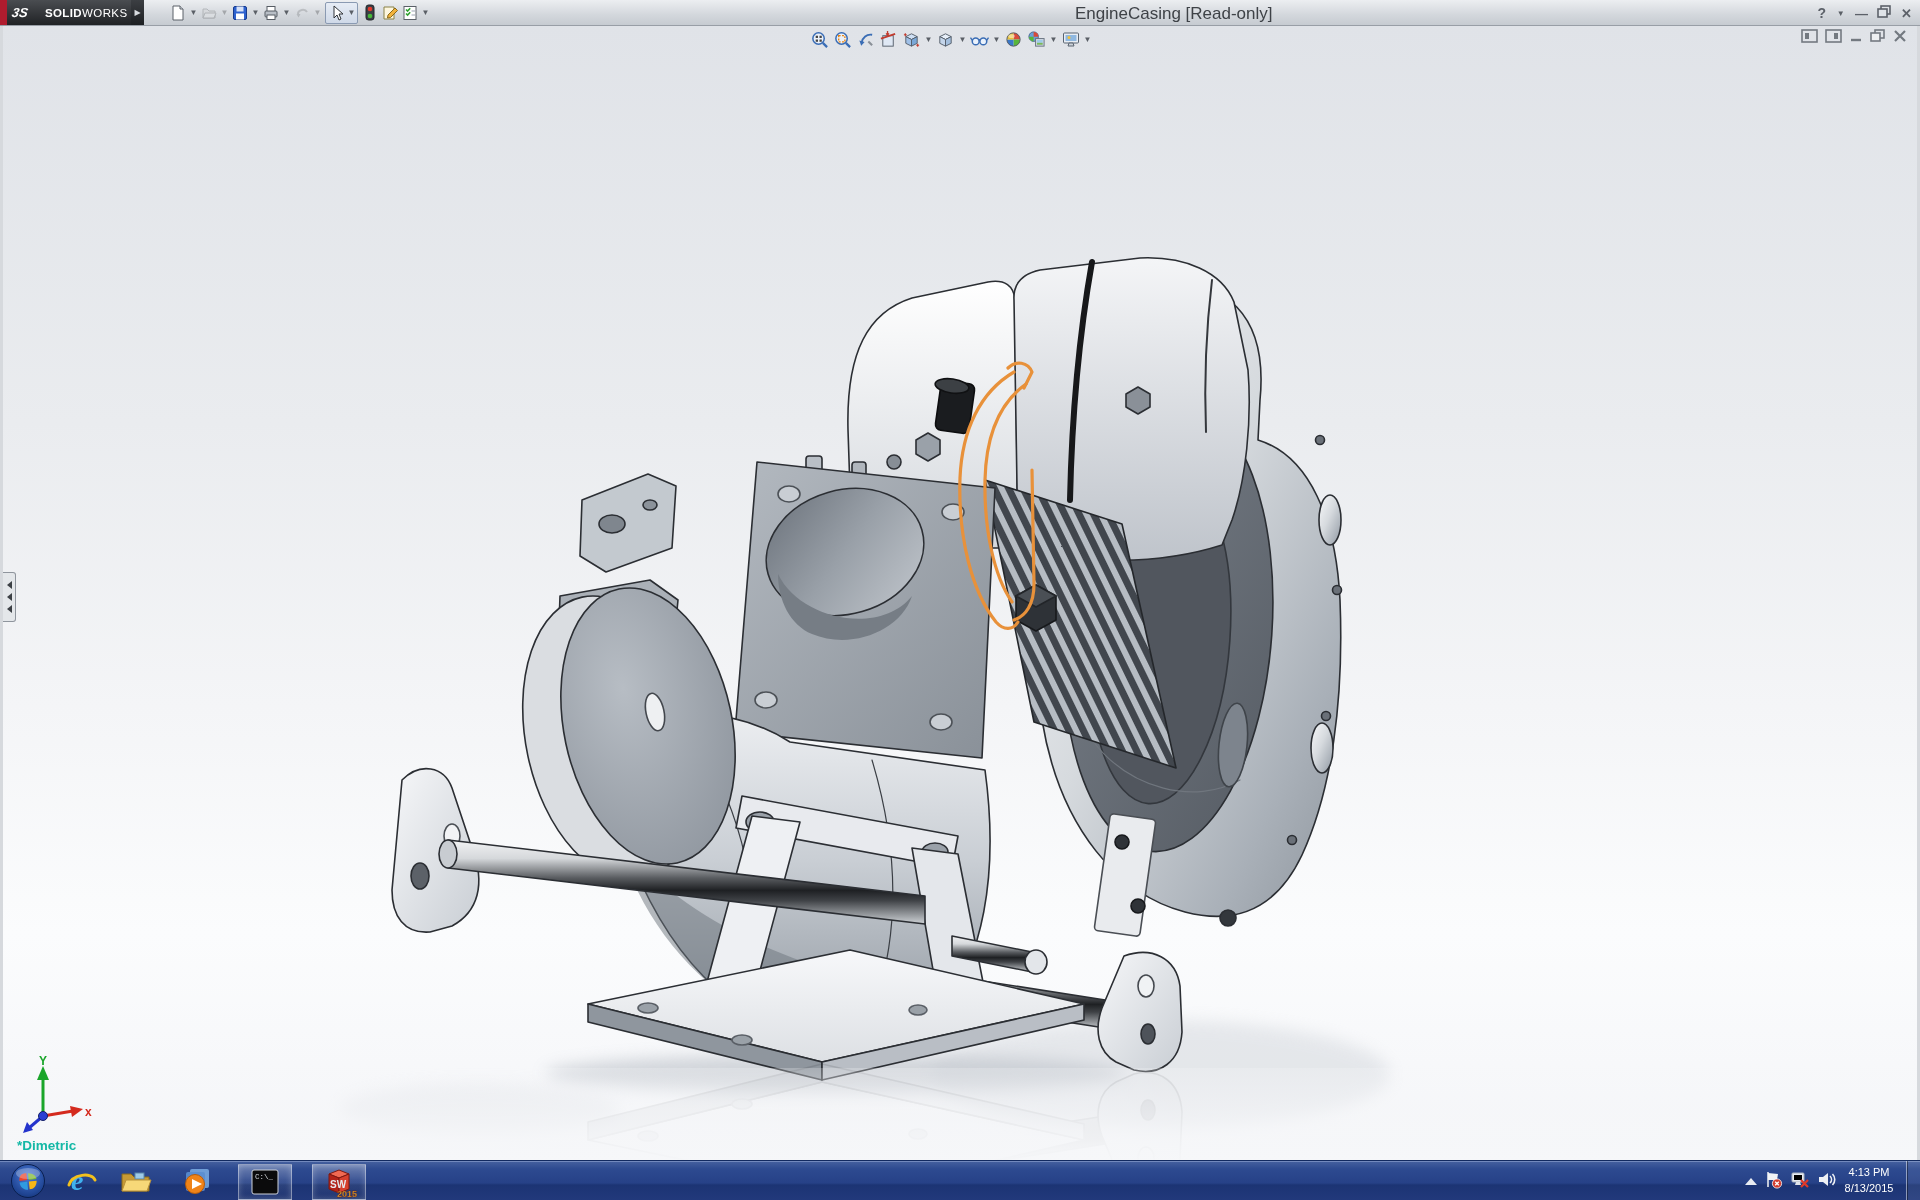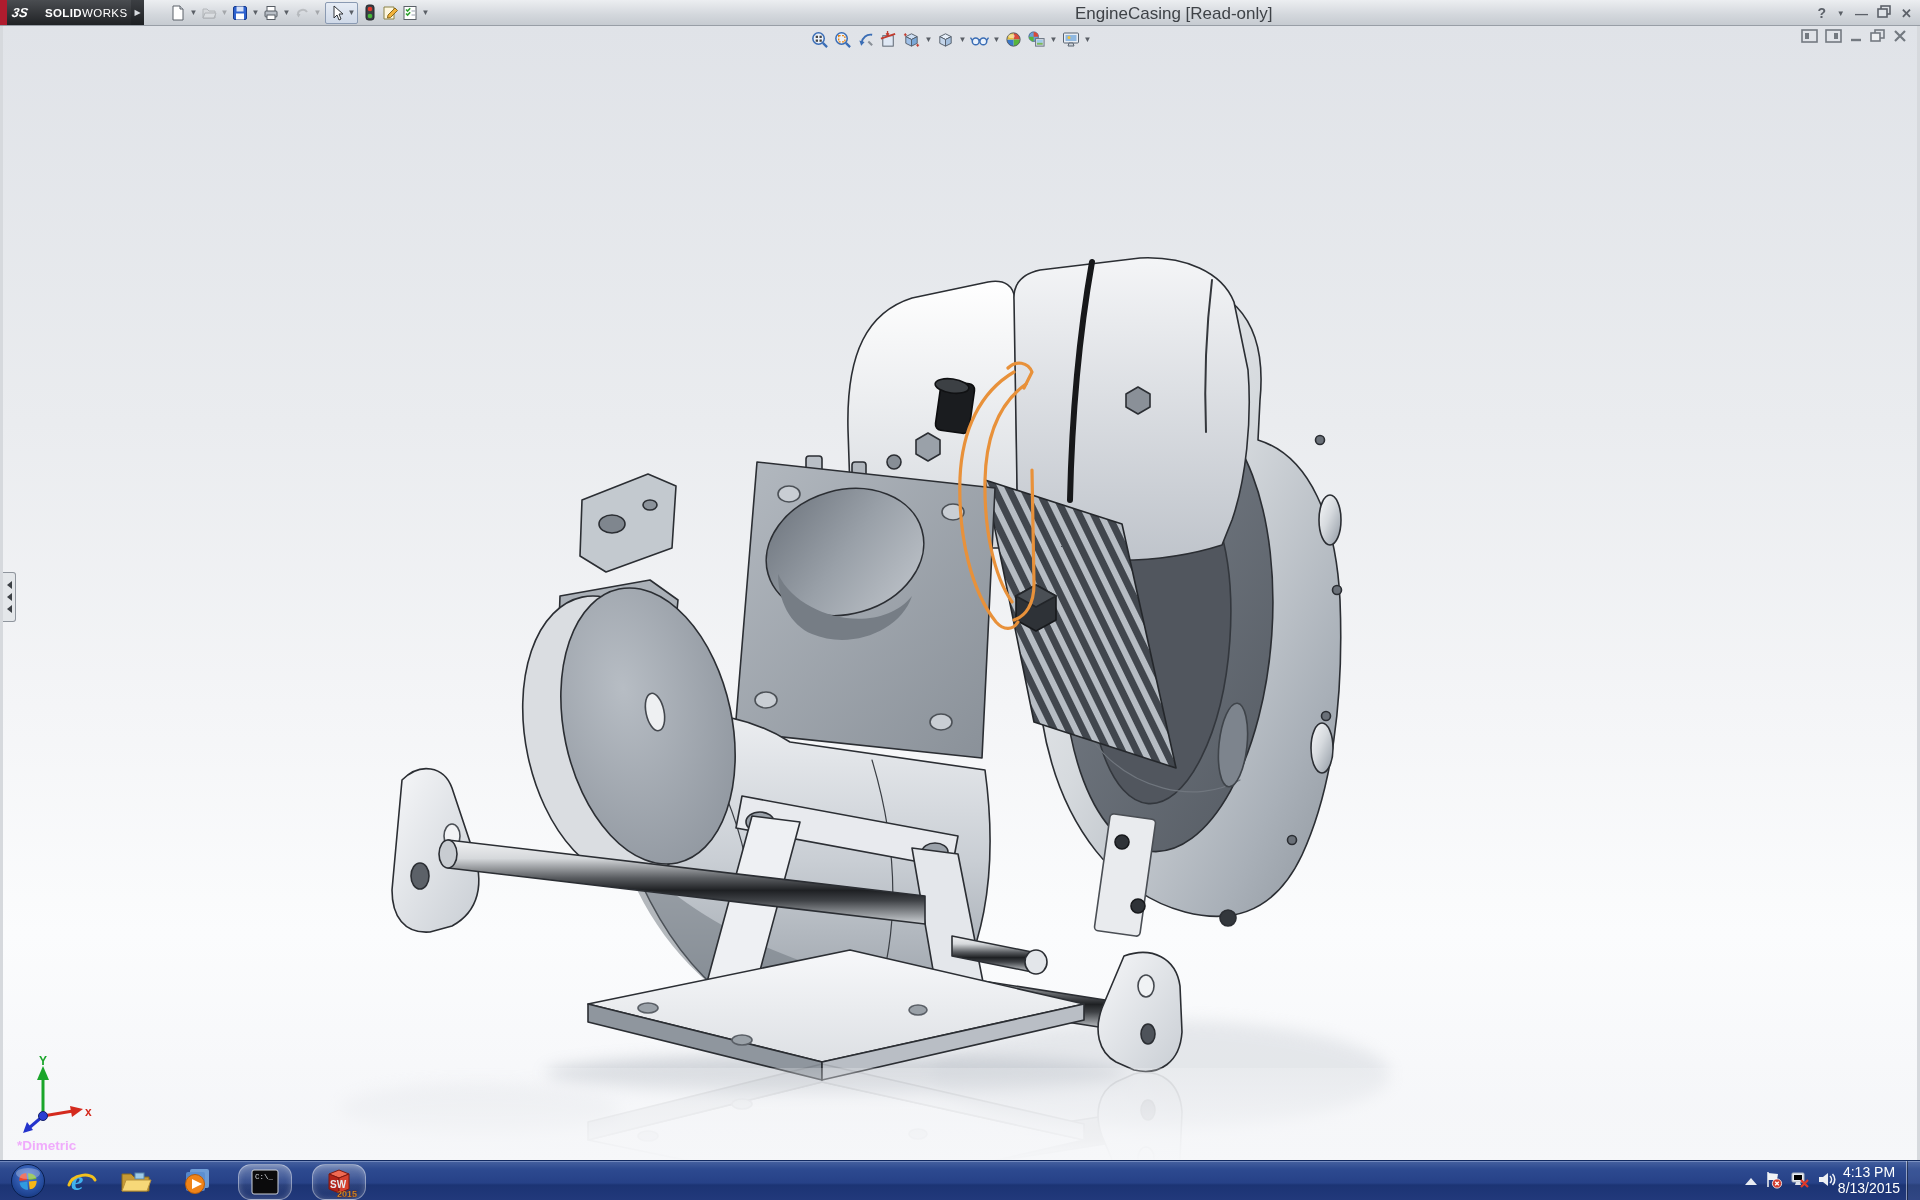--- a/index.html
+++ b/index.html
@@ -36,33 +36,33 @@
   .hud .dd{width:9px;}
   
   .docctl{position:absolute;left:1798px;top:3px;display:flex;align-items:center;gap:7px;}
   .docbtn{cursor:pointer;display:flex;align-items:center;}
   
   .treetab{position:absolute;left:0;top:546px;width:12px;height:48px;background:#e4e7ea;
     border:1px solid #8f959d;border-left:none;border-radius:0 3px 3px 0;
     display:flex;flex-direction:column;align-items:center;justify-content:center;gap:4px;cursor:pointer;}
   .treetab i{width:0;height:0;border-top:4px solid transparent;border-bottom:4px solid transparent;border-right:5px solid #3c4045;}
   
-  .orient{position:absolute;left:14px;top:1112px;font-size:13.5px;font-weight:bold;color:#f0abfc;}
+  .orient{position:absolute;left:14px;top:1112px;font-size:13.5px;font-weight:bold;color:#14b8a6;}
   
   .triad{position:absolute;left:10px;top:1030px;}
   
   .taskbar{position:absolute;left:0;top:1160px;width:1920px;height:40px;
     background:linear-gradient(#46619f,#2d4a90 20%,#264187 55%,#1c3474 60%,#22397c);
     border-top:1px solid #122a60;box-shadow:inset 0 1px 0 #7289bd;}
   .tbitem{position:absolute;top:3px;width:40px;height:34px;display:flex;align-items:center;justify-content:center;cursor:pointer;}
-  .tbactive{border:1px solid rgba(255,255,255,.45);border-radius:13px;
+  .tbactive{border:1px solid rgba(255,255,255,.45);border-radius:0;
     background:linear-gradient(rgba(255,255,255,.30),rgba(255,255,255,.10) 45%,rgba(0,0,0,.08));
     box-shadow:inset 0 0 6px rgba(255,255,255,.25);}
   .tray{position:absolute;right:84px;top:0;height:40px;display:flex;align-items:center;gap:7px;}
-  .clock{position:absolute;right:18px;top:3px;width:66px;height:34px;color:#fff;font-size:14px;
+  .clock{position:absolute;right:18px;top:3px;width:66px;height:34px;color:#fff;font-size:11px;
     text-align:center;line-height:16px;cursor:pointer;}
   .showdesk{position:absolute;right:0;top:0;width:13px;height:40px;background:rgba(255,255,255,.07);
     border-left:1px solid rgba(255,255,255,.45);box-shadow:inset 1px 0 0 rgba(0,0,0,.4);cursor:pointer;}
   .cmdtext{fill:#d9dde2;font-family:"Liberation Mono",monospace;font-size:7.5px;}
 </style>
 </head>
 <body>
 
 <div id="screen">
 

